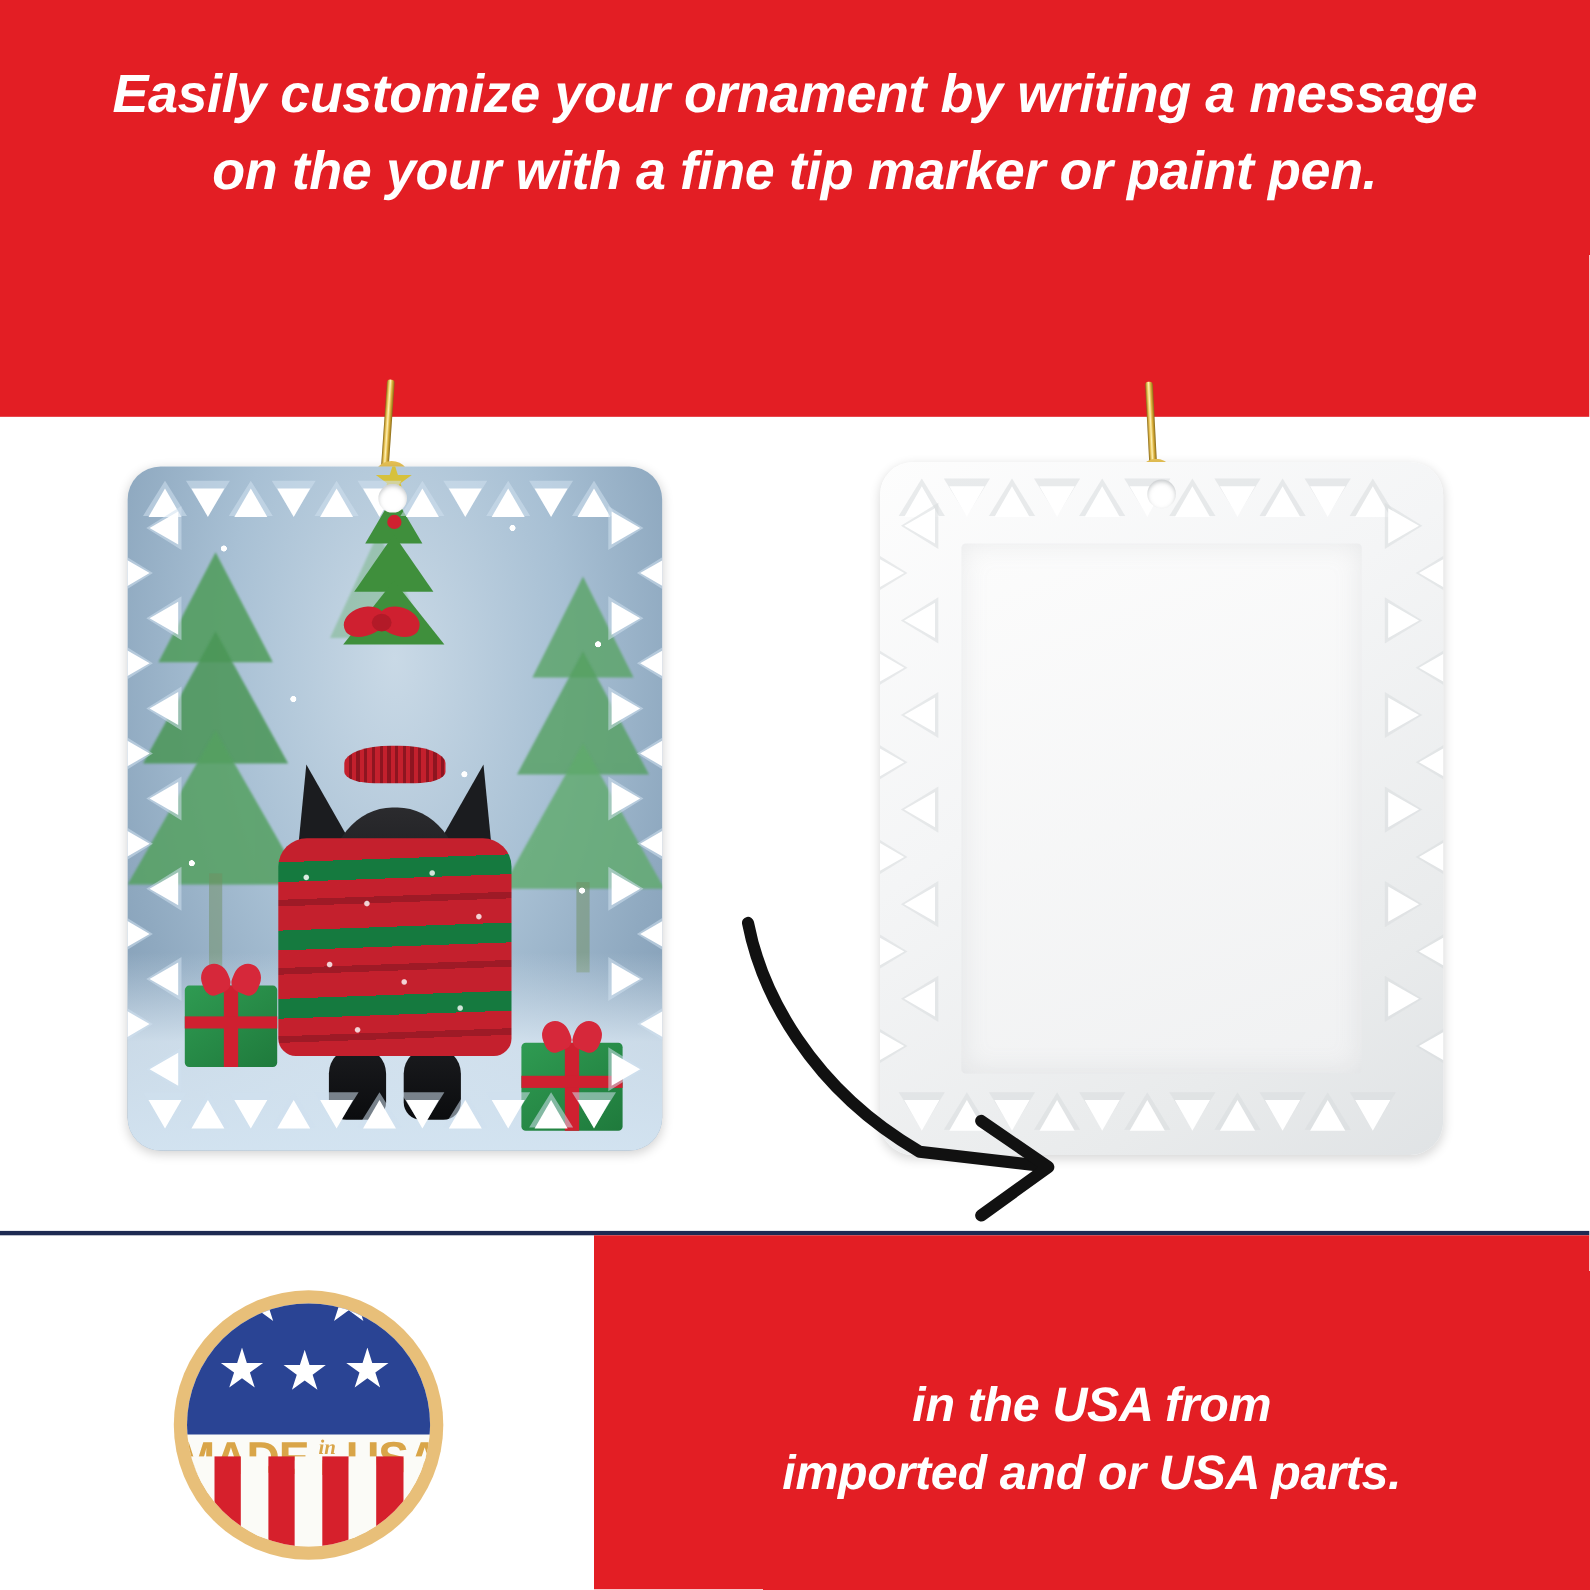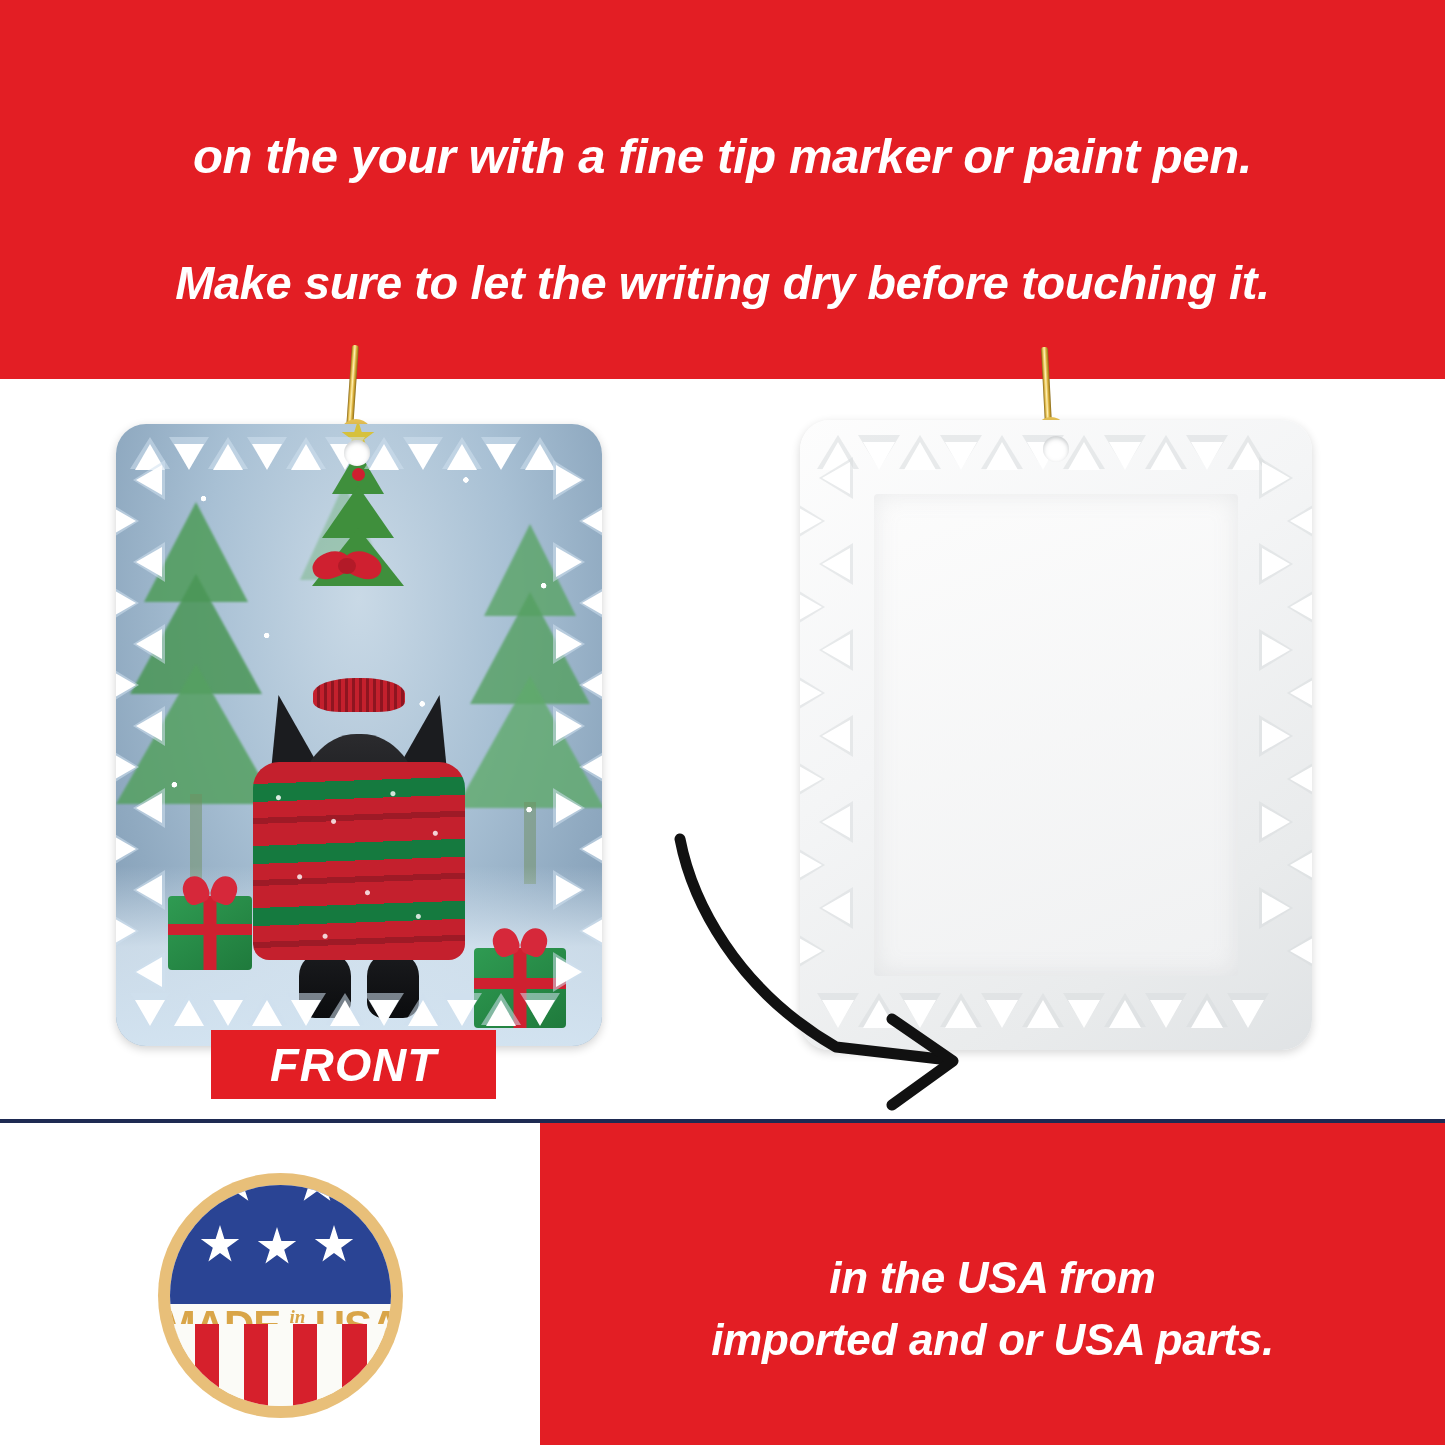--- a/index.html
+++ b/index.html
@@ -490,22 +490,22 @@
   #br-l1 { top: 1191px; left: 540px; font-size: 44px; }
   #br-l2 { top: 1253px; left: 540px; font-size: 44px; }
   #br-l3 { top: 1315px; left: 540px; font-size: 44px; }
 </style>
 </head>
 <body>
 
 <div id="page">
 
   <div id="top-banner">
+    <div class="banner-line" id="banner-l1">Easily customize your ornament by writing a message</div>
     <div class="banner-line" id="banner-l2">on the your with a fine tip marker or paint pen.</div>
-    <div class="banner-line" id="banner-l3">Make sure to let the writing dry before touching it.</div>
   </div>
 
   <div id="stage">
 
     <div class="cord" style="left:349px; top:-34px; height:84px; transform:rotate(4deg);"></div>
     <div class="cord-loop" style="left:337px; top:40px;"></div>
 
     <div class="cord" style="left:1043px; top:-32px; height:80px; transform:rotate(-3deg);"></div>
     <div class="cord-loop" style="left:1032px; top:38px;"></div>
 
@@ -876,23 +876,20 @@
       <div class="hang-hole" style="left:243px; top:16px;"></div>
     </div>
 
     <svg id="arrow-svg" viewBox="0 0 400 330">
       <path d="M 40 30 C 52 92, 96 180, 196 238 L 300 250" fill="none" stroke="#111111" stroke-width="11" stroke-linecap="round" stroke-linejoin="round"></path>
       <path d="M 252 210 L 313 252 L 252 296" fill="none" stroke="#111111" stroke-width="11" stroke-linecap="round" stroke-linejoin="round"></path>
     </svg>
 
   </div>
 
-  <div class="vlabel" id="label-front">
-    <span>FRONT</span>
-  </div>
 
   <div id="divider"></div>
 
 
   <div id="usa-badge">
     <div id="usa-face">
       <div id="usa-blue">
         <div class="usa-star" style="width:46px; height:46px; left:48px;  top:-22px;"></div>
         <div class="usa-star" style="width:46px; height:46px; left:130px; top:-22px;"></div>
         <div class="usa-star" style="width:40px; height:40px; left:36px;  top:44px;"></div>

